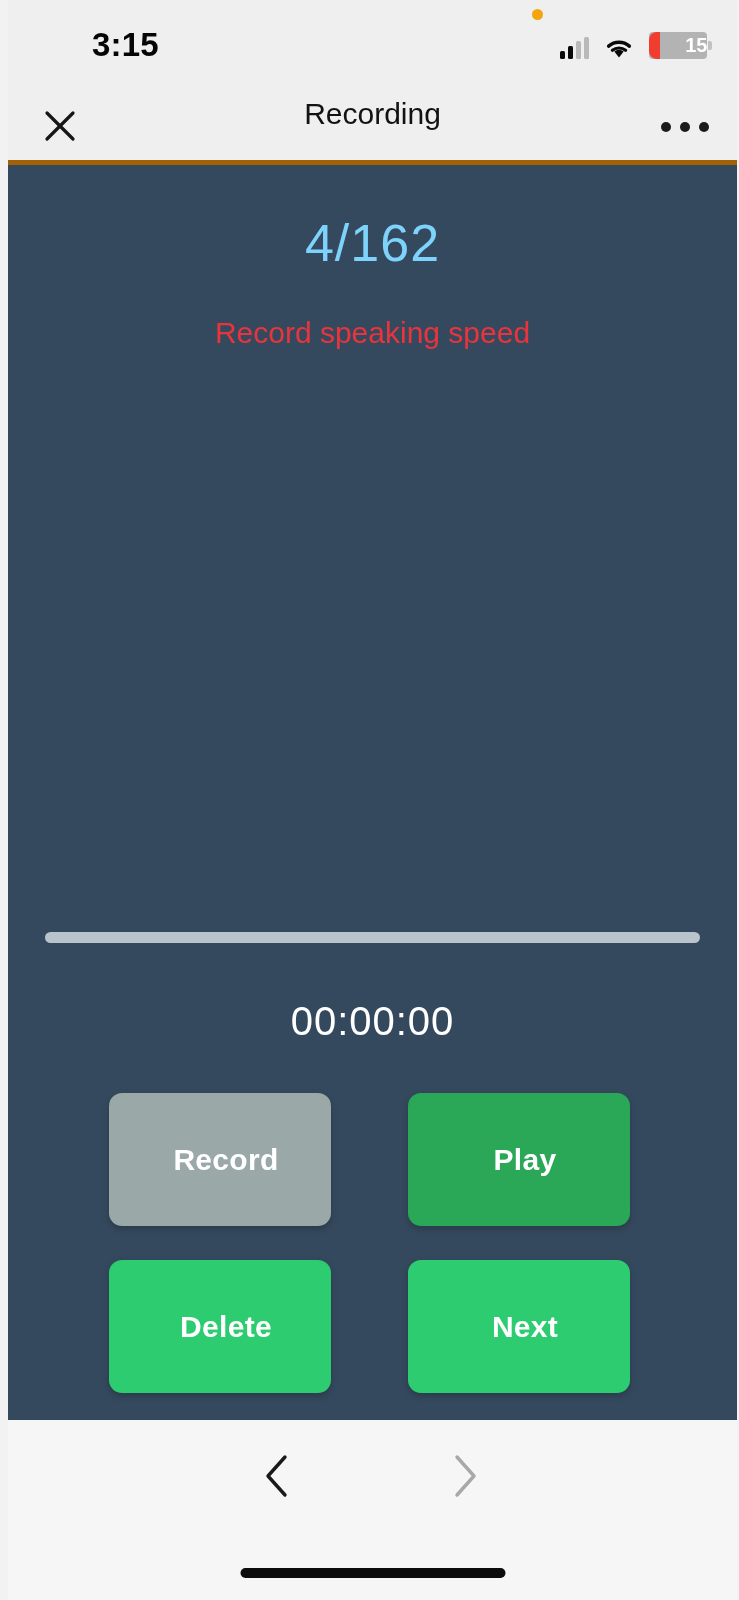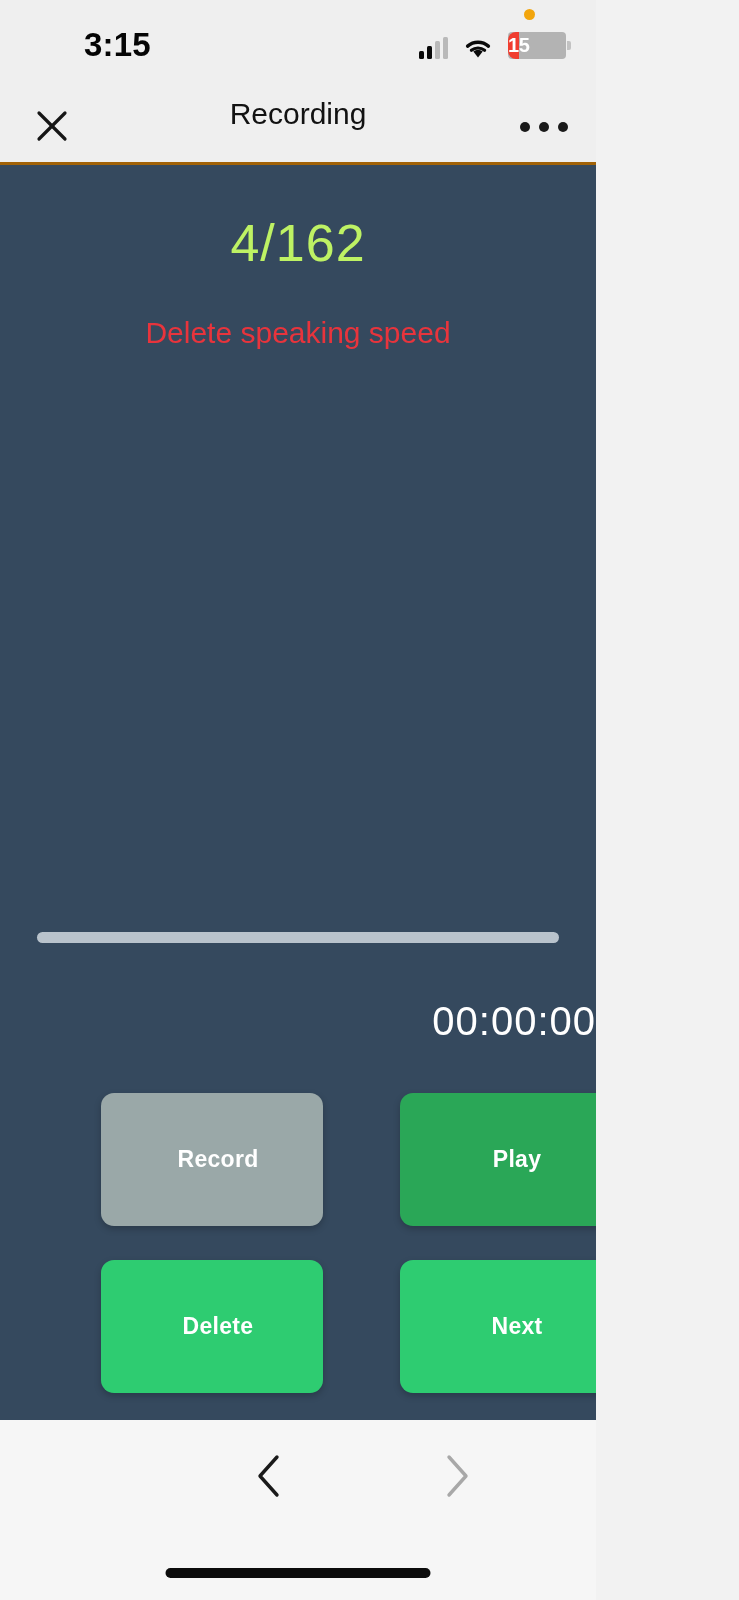--- a/index.html
+++ b/index.html
@@ -4,23 +4,23 @@
 <style>
   * { margin:0; padding:0; box-sizing:border-box; }
   html, body {
     width:739px; height:1600px;
     font-family:"Liberation Sans", sans-serif;
     background:#f2f2f2;
     overflow:hidden;
   }
   .phone {
     position:relative;
-    width:596px; height:1600px;
+    width:729px; height:1600px;
     background:#f4f4f4;
-    display:flex; flex-direction:column;
+    display:flex; flex-direction:column;margin-left:8px;
   }
 
   
   .statusbar {
     position:relative;
     height:92px;
     background:#efefef;
     flex:0 0 auto;
   }
   .status-dot {
@@ -40,42 +40,42 @@
   .cellular { display:flex; align-items:flex-end; gap:3px; height:22px; }
   .cellular i { display:block; width:5px; border-radius:1.5px; background:#0a0a0a; }
   .cellular i:nth-child(1){ height:8px; }
   .cellular i:nth-child(2){ height:13px; }
   .cellular i:nth-child(3){ height:18px; background:#b9b9b9; }
   .cellular i:nth-child(4){ height:22px; background:#b9b9b9; }
   .wifi { width:30px; height:22px; position:relative; }
   .battery {
     position:relative; width:58px; height:27px;
     border-radius:4px; background:#b3b3b3;
-    display:flex; align-items:center; justify-content:flex-start;
+    display:flex; align-items:center; justify-content:flex-end;
   }
   .battery .fill {
     position:absolute; left:0; top:0; bottom:0; width:11px;
     border-radius:8px 0 0 8px; background:#f03d2f;
   }
   .battery .lvl {
     position:relative; z-index:2;
     font-size:20px; font-weight:700; color:#fff; letter-spacing:-.3px;
   }
   .battery .nub {
     position:absolute; right:-5px; top:9px; width:4px; height:9px;
     border-radius:0 2px 2px 0; background:#c2c2c2;
   }
 
   
   .appbar {
     position:relative;
     height:73px;
     background:#efefef;
     flex:0 0 auto;
-    border-bottom:3px solid #a16207;
+    border-bottom:5px solid #a16207;
   }
   .close-btn {
     position:absolute; left:26px; top:8px;
     width:52px; height:52px;
     display:flex; align-items:center; justify-content:center;
     cursor:pointer;
   }
   .appbar-titles {
     position:absolute; left:0; right:0; top:3px;
     text-align:center;
@@ -98,21 +98,21 @@
   .main {
     flex:1 1 auto;
     background:#35495e;
     position:relative;
     overflow:hidden;
   }
   .counter {
     text-align:center;
     margin-top:48px;
     font-size:52px;
-    color:#bef264;
+    color:#7dd3fc;
     letter-spacing:1px;
     line-height:60px;
   }
   .speed-note {
     text-align:center;
     margin-top:42px;
     font-size:30px;
     color:#e8343c;
     line-height:36px;
   }
@@ -130,41 +130,41 @@
   }
   .progress-track {
     position:absolute;
     left:37px; right:37px; top:767px;
     height:11px;
     border-radius:6px;
     background:#b9c3cc;
   }
   .timer {
     position:absolute; left:0; right:0; top:832px;
-    text-align:right;
+    text-align:center;
     font-size:40px;
     color:#ffffff;
     letter-spacing:1px;
     line-height:48px;
   }
   .btn-grid {
     position:absolute;
     left:101px; top:928px;
     width:521px;
     display:grid;
     grid-template-columns:222px 222px;
     grid-template-rows:133px 133px;
     column-gap:77px;
     row-gap:34px;
   }
   .btn {
     border:none;
     border-radius:13px;
     color:#ffffff;
-    font-size:23px;
+    font-size:30px;
     font-weight:700;
     font-family:"Liberation Sans", sans-serif;
     letter-spacing:.3px;
     cursor:pointer;
     box-shadow:0 3px 7px rgba(0,0,0,.22);
     display:flex; align-items:center; justify-content:center;padding-left:12px;
   }
   .btn-record { background:#9aa8a8; }
   .btn-play   { background:#2aa757; }
   .btn-delete { background:#2ecc71; }
@@ -236,21 +236,21 @@
     <div class="more-btn">
       <span></span>
         <span></span>
         <span></span>
     </div>
   </div>
 
   <div class="main">
 
     <div class="counter">4/162</div>
-    <div class="speed-note">Delete speaking speed</div>
+    <div class="speed-note">Record speaking speed</div>
 
 
     <div class="progress-track"></div>
 
     <div class="timer">00:00:00</div>
 
     <div class="btn-grid">
       <button class="btn btn-record">Record</button>
       <button class="btn btn-play">Play</button>
       <button class="btn btn-delete">Delete</button>

